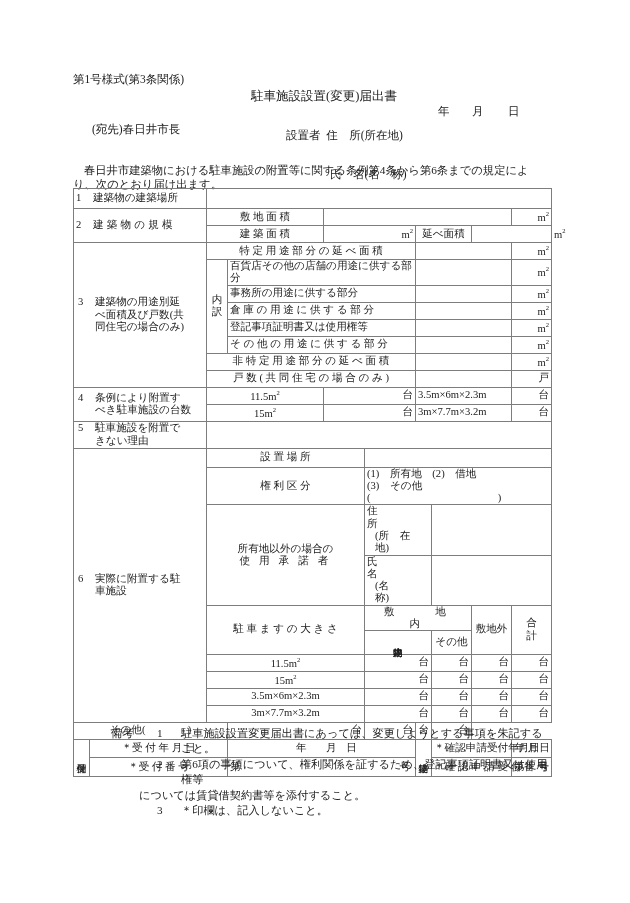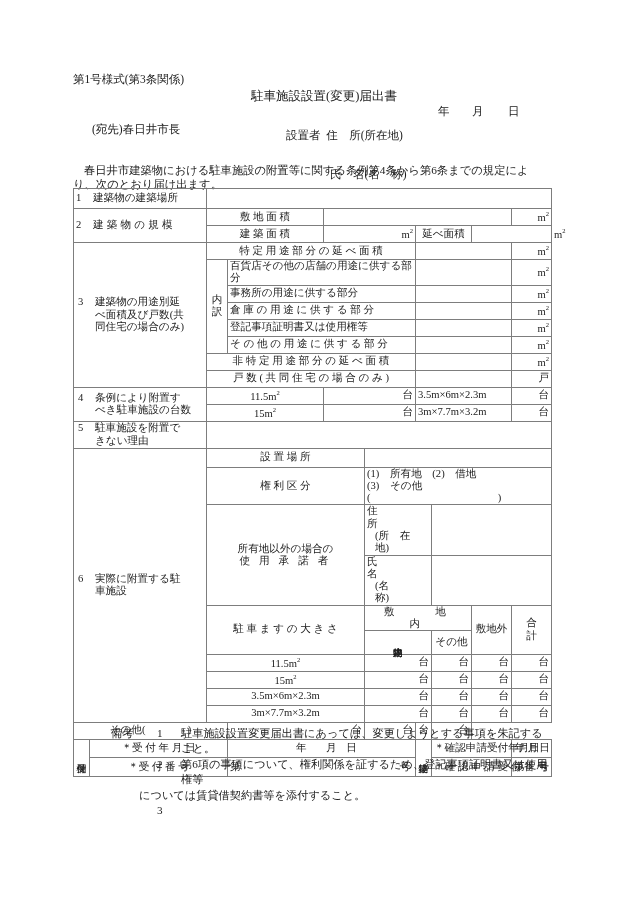--- a/index.html
+++ b/index.html
@@ -334,16 +334,17 @@
     </div>
     <div class="rk-row">
       <div class="rk-lbl"></div>
       <div class="rk-no">2</div>
       <div class="rk-txt">第6項の事項について、権利関係を証するため、登記事項証明書又は使用権等</div>
     </div>
     <div class="rk-cont">については賃貸借契約書等を添付すること。</div>
     <div class="rk-row">
       <div class="rk-lbl"></div>
       <div class="rk-no">3</div>
+      <div class="rk-txt">＊印欄は、記入しないこと。</div>
     </div>
   </div>
 
 </div>
 
 </body></html>

